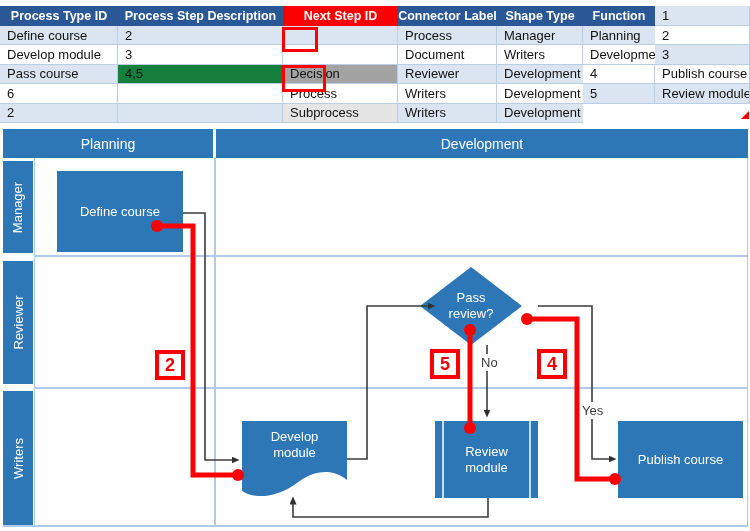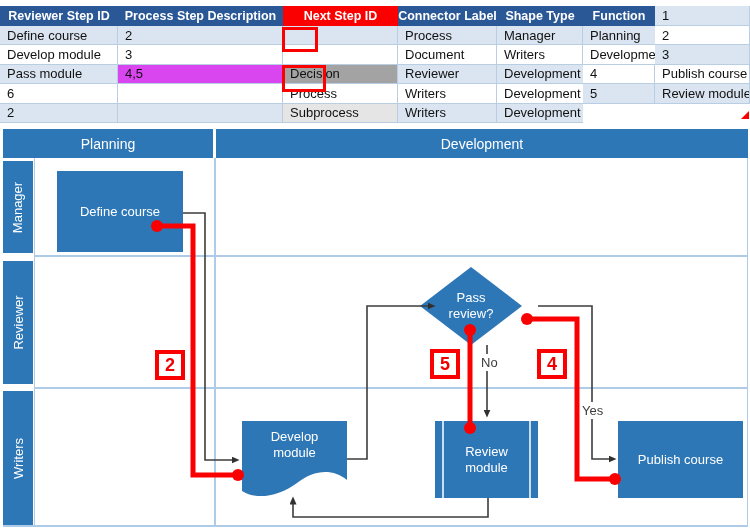--- a/index.html
+++ b/index.html
@@ -40,21 +40,21 @@
   .callout{position:absolute;width:22px;height:22px;border:4px solid #fb0000;background:#fff;
         color:#f00000;font-weight:bold;font-size:18px;display:flex;align-items:center;
         justify-content:center;z-index:6;}
 </style>
 </head>
 <body>
 
 <div id="canvas">
 
   <div class="tbl">
-    <div class="th">Reviewer Step ID</div>
+    <div class="th">Process Type ID</div>
     <div class="th">Process Step Description</div>
     <div class="th red">Next Step ID</div>
     <div class="th">Connector Label</div>
     <div class="th">Shape Type</div>
     <div class="th">Function</div>
 
     <div class="td band" style="background:#dbe5f1">1</div>
     <div class="td" style="background:#dbe5f1">Define course</div>
     <div class="td" style="background:#dbe5f1">2</div>
     <div class="td" style="background:#dbe5f1"></div>
@@ -64,22 +64,22 @@
 
     <div class="td">2</div>
     <div class="td">Develop module</div>
     <div class="td">3</div>
     <div class="td"></div>
     <div class="td">Document</div>
     <div class="td">Writers</div>
     <div class="td last">Development</div>
 
     <div class="td" style="background:#dbe5f1">3</div>
-    <div class="td" style="background:#dbe5f1">Pass module</div>
-    <div class="td" style="background:#d946ef">4,5</div>
+    <div class="td" style="background:#dbe5f1">Pass course</div>
+    <div class="td" style="background:#15803d">4,5</div>
     <div class="td" style="background:#a3a3a3">Decision</div>
     <div class="td" style="background:#dbe5f1">Reviewer</div>
     <div class="td last" style="background:#dbe5f1">Development</div>
 
     <div class="td">4</div>
     <div class="td">Publish course</div>
     <div class="td">6</div>
     <div class="td"></div>
     <div class="td">Process</div>
     <div class="td">Writers</div>

